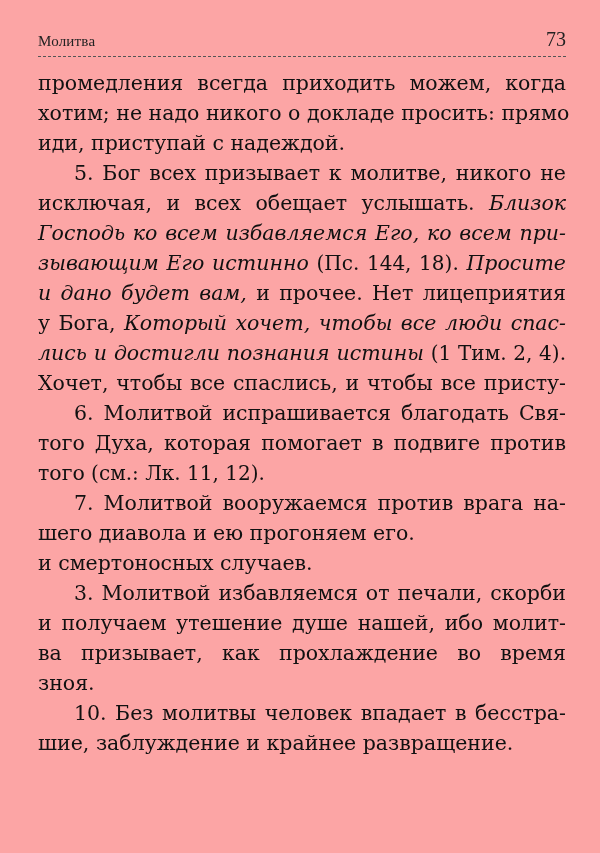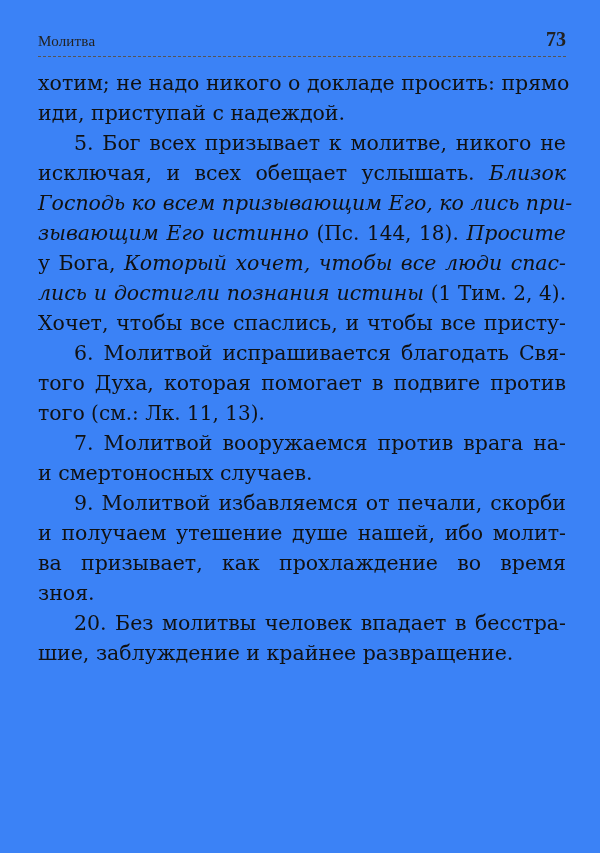--- a/index.html
+++ b/index.html
@@ -1,25 +1,25 @@
 <!DOCTYPE html>
 <html><head>
 <meta charset="utf-8">
 <style>
   html, body { margin: 0; padding: 0; background: #ffffff; }
   body { width: 600px; height: 853px; overflow: hidden; position: relative; }
-  .page { position: absolute; left: 0; top: 0; width: 600px; height: 853px; background: #3b82f6; }
+  .page { position: absolute; left: 0; top: 0; width: 600px; height: 853px; background: #fca5a5; }
   .running-head {
     position: absolute; left: 38px; right: 34px; top: 24px; height: 32px;
     border-bottom: 1px dashed #555;
     font-family: "Liberation Serif", "DejaVu Serif", serif;
     color: #222;
   }
   .running-title { position: absolute; left: 0; bottom: 6px; font-size: 15px; letter-spacing: 0.2px; }
-  .page-number { position: absolute; right: 0; bottom: 5px; font-size: 20px; font-weight: bold; }
+  .page-number { position: absolute; right: 0; bottom: 5px; font-size: 20px; }
   .body-text {
     position: absolute; left: 38px; width: 528px; top: 68px;
     font-family: "DejaVu Serif", "Liberation Serif", serif;
     font-size: 20.5px; line-height: 30px; color: #111;
     text-align: justify; hyphens: manual;
   }
   .it { font-style: italic; margin-top: 12px; }
   .ref { font-size: 20px; }
   .line { display: block; text-align: justify; text-align-last: justify; white-space: nowrap; }
   .line.last { text-align-last: left; }
@@ -27,34 +27,37 @@
 </style>
 </head>
 <body>
 
 <div class="page">
   <div class="running-head">
     <span class="running-title">Молитва</span>
     <span class="page-number">73</span>
   </div>
   <div class="body-text" id="body-text">
+      <span class="line"><span>промедления всегда приходить можем, когда</span></span>
       <span class="line"><span>хотим; не надо никого о докладе просить: прямо</span></span>
       <span class="line last"><span>иди, приступай с надеждой.</span></span>
       <span class="line ind"><span>5. Бог всех призывает к молитве, никого не</span></span>
       <span class="line"><span>исключая, и всех обещает услышать. </span><span class="it">Близок</span></span>
-      <span class="line"><span class="it">Господь ко всем призывающим Его, ко лись при-</span></span>
+      <span class="line"><span class="it">Господь ко всем избавляемся Его, ко всем при-</span></span>
       <span class="line"><span class="it">зывающим Его истинно</span><span class="ref"> (Пс. 144, 18). </span><span class="it">Просите</span></span>
+      <span class="line"><span class="it">и дано будет вам,</span><span> и прочее. Нет лицеприятия</span></span>
       <span class="line"><span>у Бога, </span><span class="it">Который хочет, чтобы все люди спас-</span></span>
       <span class="line"><span class="it">лись и достигли познания истины</span><span class="ref"> (1 Тим. 2, 4).</span></span>
       <span class="line"><span>Хочет, чтобы все спаслись, и чтобы все присту-</span></span>
       <span class="line ind"><span>6. Молитвой испрашивается благодать Свя-</span></span>
       <span class="line"><span>того Духа, которая помогает в подвиге против</span></span>
-      <span class="line last"><span>того</span><span class="ref"> (см.: Лк. 11, 13).</span></span>
+      <span class="line last"><span>того</span><span class="ref"> (см.: Лк. 11, 12).</span></span>
       <span class="line ind"><span>7. Молитвой вооружаемся против врага на-</span></span>
+      <span class="line last"><span>шего диавола и ею прогоняем его.</span></span>
       <span class="line last"><span>и смертоносных случаев.</span></span>
-      <span class="line ind"><span>9. Молитвой избавляемся от печали, скорби</span></span>
+      <span class="line ind"><span>3. Молитвой избавляемся от печали, скорби</span></span>
       <span class="line"><span>и получаем утешение душе нашей, ибо молит-</span></span>
       <span class="line"><span>ва призывает, как прохлаждение во время</span></span>
       <span class="line last"><span>зноя.</span></span>
-      <span class="line ind"><span>20. Без молитвы человек впадает в бесстра-</span></span>
+      <span class="line ind"><span>10. Без молитвы человек впадает в бесстра-</span></span>
       <span class="line last"><span>шие, заблуждение и крайнее развращение.</span></span>
     </div>
 </div>
 
 </body></html>

